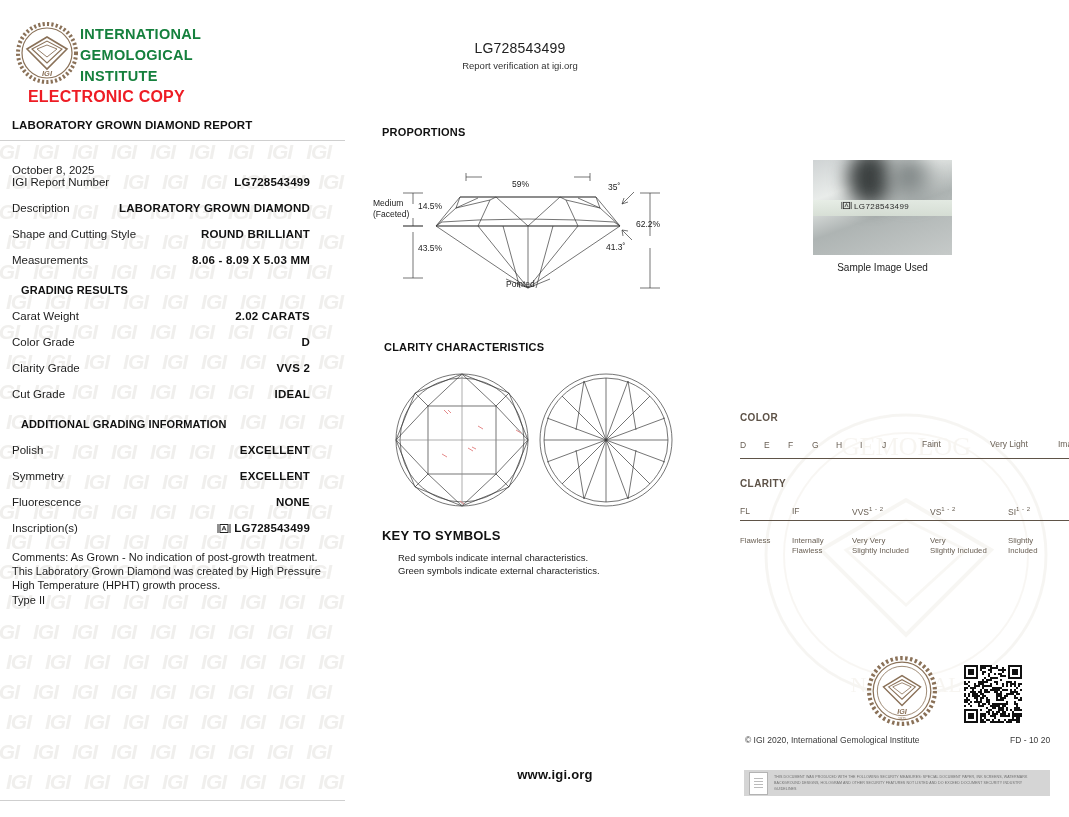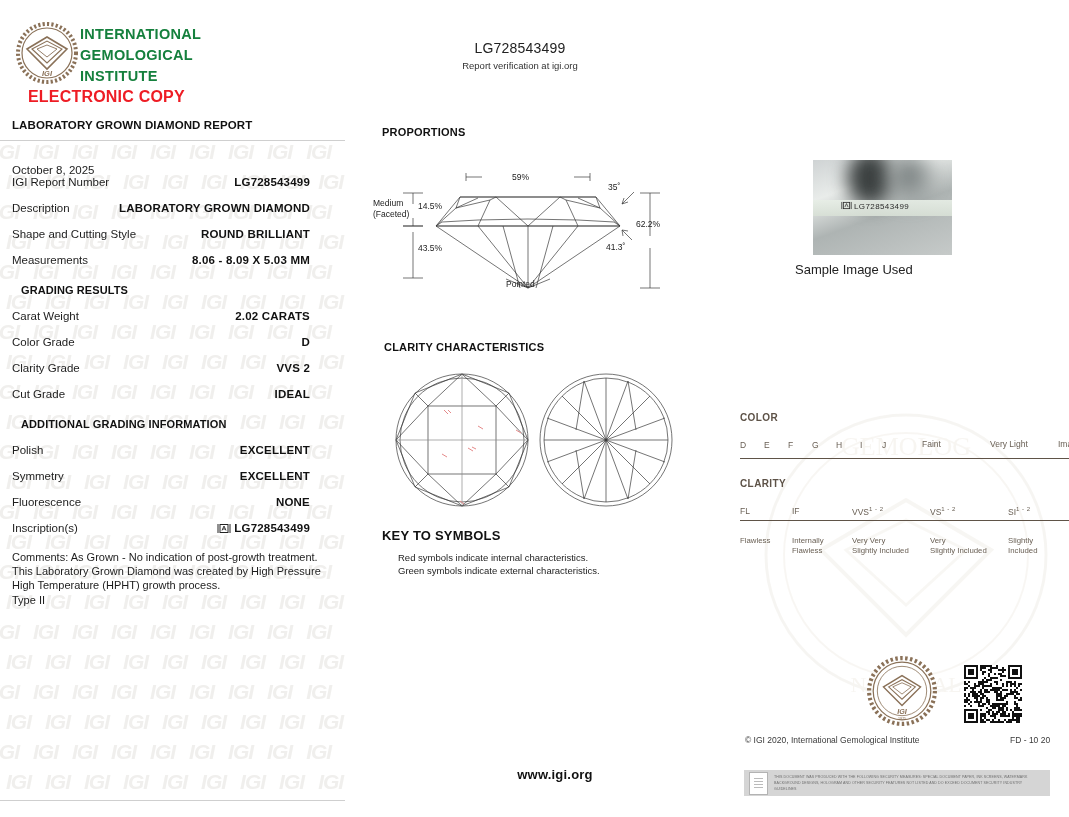--- a/index.html
+++ b/index.html
@@ -39,21 +39,21 @@
   
   .sample-box{position:absolute;left:813px;top:160px;width:139px;height:95px;overflow:hidden;
     background:linear-gradient(160deg,#cfd3d4 0%,#e9ecea 28%,#aeb4b3 55%,#c6cac9 100%);}
   .sample-blur1{position:absolute;left:34px;top:-10px;width:46px;height:56px;border-radius:50%;
     background:#3b4040;filter:blur(9px);}
   .sample-blur2{position:absolute;left:76px;top:-6px;width:40px;height:44px;border-radius:50%;
     background:#7d8484;filter:blur(11px);}
   .sample-girdle{position:absolute;left:0;top:40px;width:139px;height:16px;
     background:linear-gradient(180deg,#e7eee6,#d8e0d6);opacity:.92;}
   .sample-text{position:absolute;left:28px;top:41px;font-size:8px;color:#2a2a2a;letter-spacing:.4px;white-space:nowrap;}
-  .sample-cap{position:absolute;left:795px;top:262px;width:175px;text-align:left;font-size:13px;color:#222;}
+  .sample-cap{position:absolute;left:795px;top:262px;width:175px;text-align:center;font-size:10px;color:#222;}
 
   
   .plots{position:absolute;left:390px;top:370px;}
 
   .key-title{position:absolute;left:382px;top:528px;font-size:13px;font-weight:700;color:#111;letter-spacing:.2px;}
   .key-body{position:absolute;left:398px;top:552px;font-size:9.5px;line-height:12.5px;color:#1d1d1d;}
 
   
   .scale{position:absolute;left:712px;margin-left:28px;}
   .scale-title{font-size:10px;font-weight:700;color:#5d5247;letter-spacing:.4px;margin-bottom:11px;}
@@ -479,21 +479,21 @@
         <path d="M244 56 L256 44"></path>
         <path d="M244 56 L250 54 M244 56 L246 50"></path>
 
         <path d="M244 82 L254 92"></path>
         <path d="M244 82 L250 83 M244 82 L245 88"></path>
       </g>
 
       <line x1="150" y1="140" x2="150" y2="140" stroke="#3a3a3a"></line>
     </svg>
 
-    <div class="prop-lbl" style="left:134px;top:24px;">59%</div>
+    <div class="prop-lbl" style="left:134px;top:31px;">59%</div>
     <div class="prop-lbl" style="left:40px;top:53px;">14.5%</div>
     <div class="prop-lbl" style="left:40px;top:95px;">43.5%</div>
     <div class="prop-lbl" style="left:230px;top:34px;">35˚</div>
     <div class="prop-lbl" style="left:228px;top:94px;">41.3˚</div>
     <div class="prop-lbl" style="left:258px;top:71px;">62.2%</div>
     <div class="prop-lbl" style="left:128px;top:131px;">Pointed</div>
     <div class="prop-lbl" style="left:-5px;top:50px;">Medium</div>
     <div class="prop-lbl" style="left:-5px;top:61px;">(Faceted)</div>
   </div>
 

